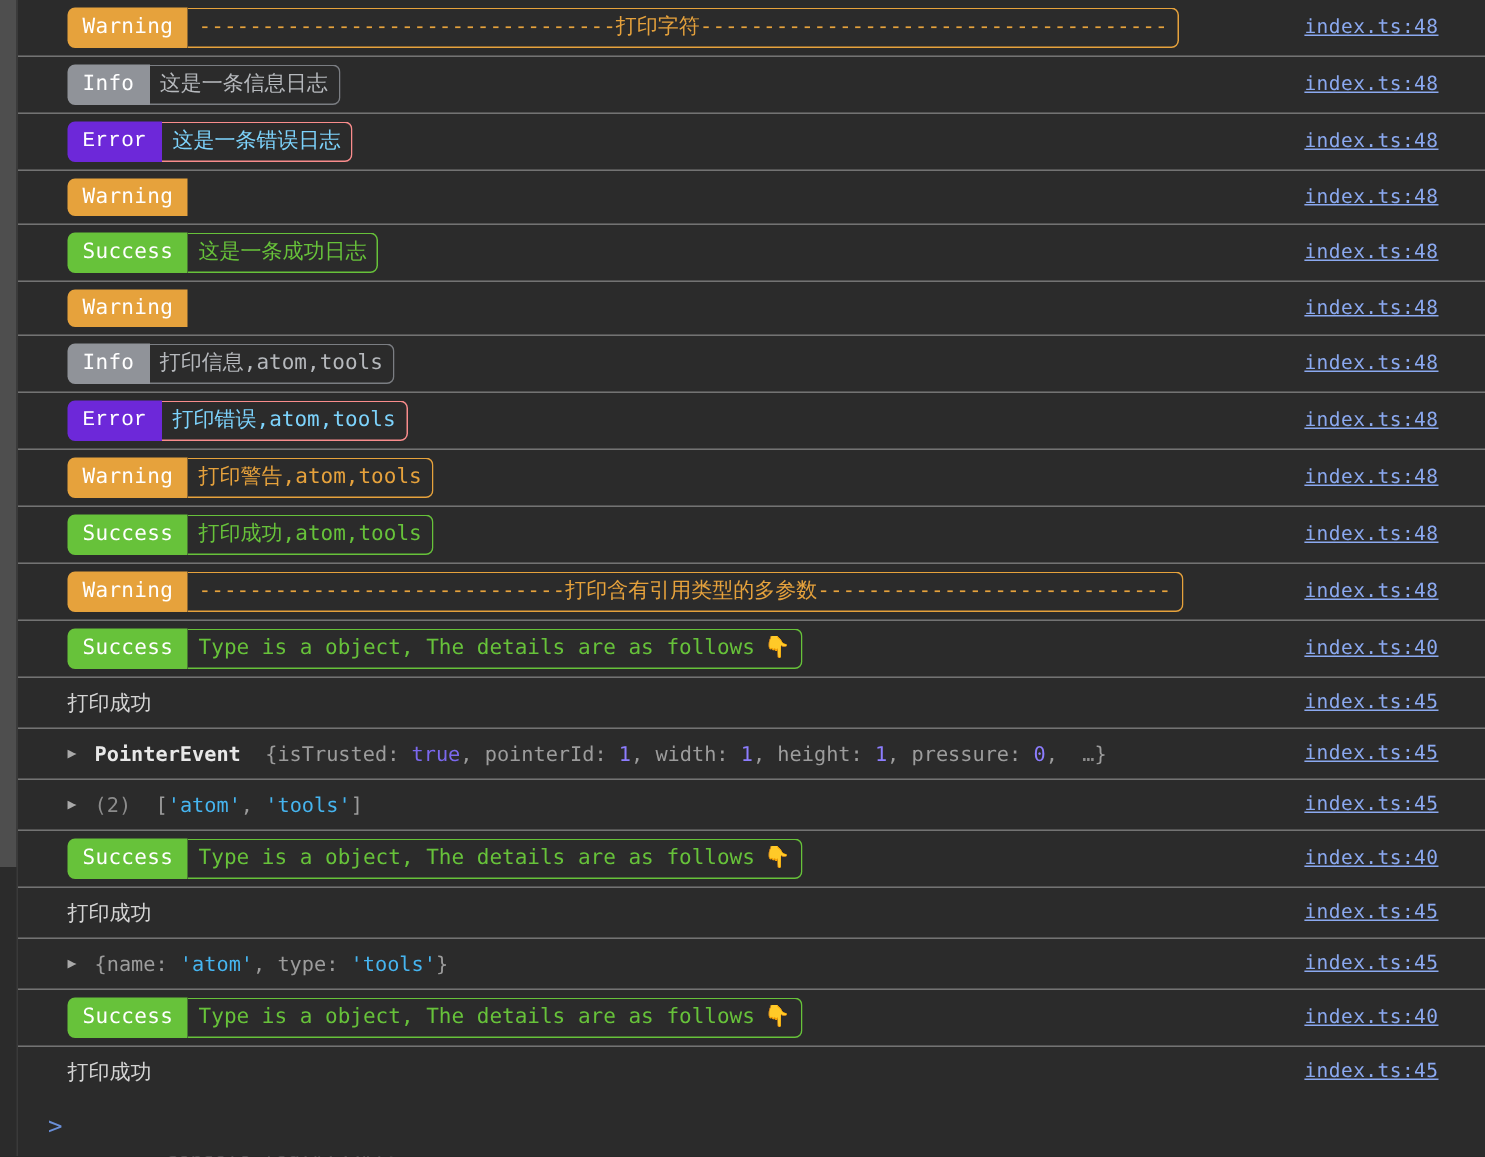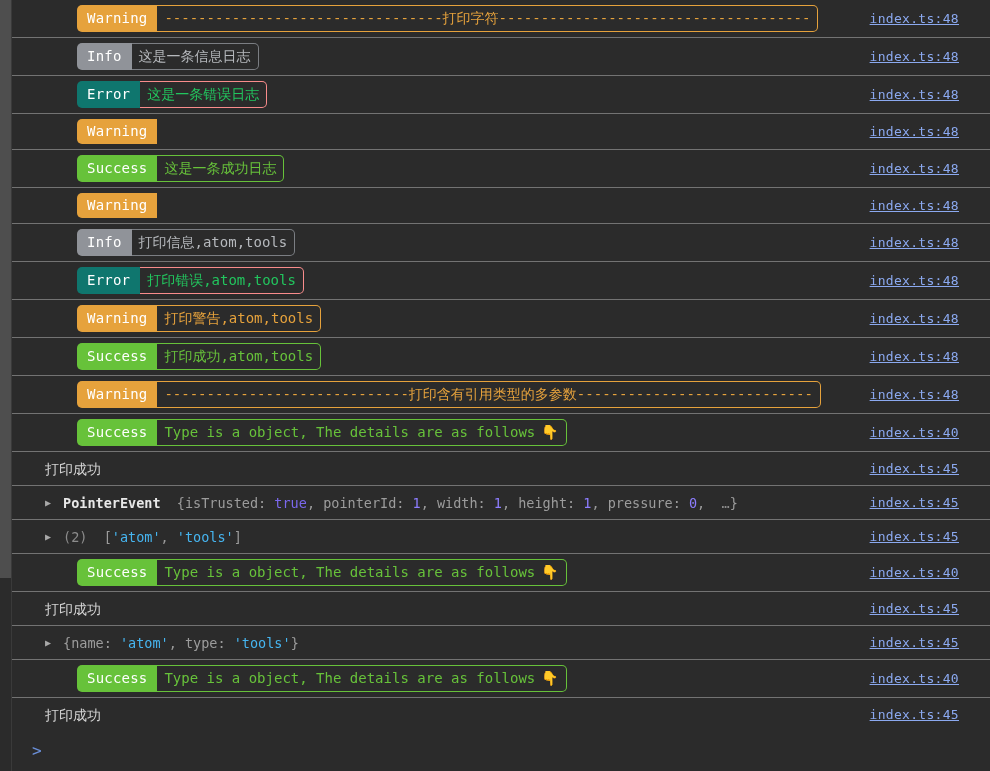--- a/index.html
+++ b/index.html
@@ -90,21 +90,20 @@
     align-items: center;
     justify-content: center;
     padding: 3px 10px;
     font-size: 14px;
     color: #ffffff;
     border-radius: 5px 0 0 5px;
     font-family: "DejaVu Sans Mono", "Liberation Mono", monospace;
     letter-spacing: 0.2px;
     white-space: nowrap;
     line-height: 19px;
-    margin-left: 32px;
   }
   .pill-msg {
     display: flex;
     align-items: flex-end;
     padding: 3px 7px;
     font-size: 14px;
     border: 1px solid transparent;
     border-left: none;
     border-radius: 0 5px 5px 0;
     font-family: "DejaVu Sans Mono", "Liberation Mono", monospace;
@@ -113,22 +112,22 @@
     line-height: 19px;
   }
 
   
   .v-warning .pill-tag { background: #e6a23c; }
   .v-warning .pill-msg { color: #e6a23c; border-color: #e6a23c; }
 
   .v-info .pill-tag { background: #909399; }
   .v-info .pill-msg { color: #b6b9bd; border-color: #7b7e83; }
 
-  .v-error .pill-tag { background: #0f766e; }
-  .v-error .pill-msg { color: #22c55e; border-color: #f98c8c; }
+  .v-error .pill-tag { background: #6d28d9; font-family: Liberation Mono, monospace; }
+  .v-error .pill-msg { color: #7dd3fc; border-color: #f98c8c; }
 
   .v-success .pill-tag { background: #67c23a; }
   .v-success .pill-msg { color: #67c23a; border-color: #67c23a; }
 
   .dash-line { display: inline-block; }
 
   .hand { padding-left: 6px; font-family: "DejaVu Sans", sans-serif; }
 
   
   .plain-text {

